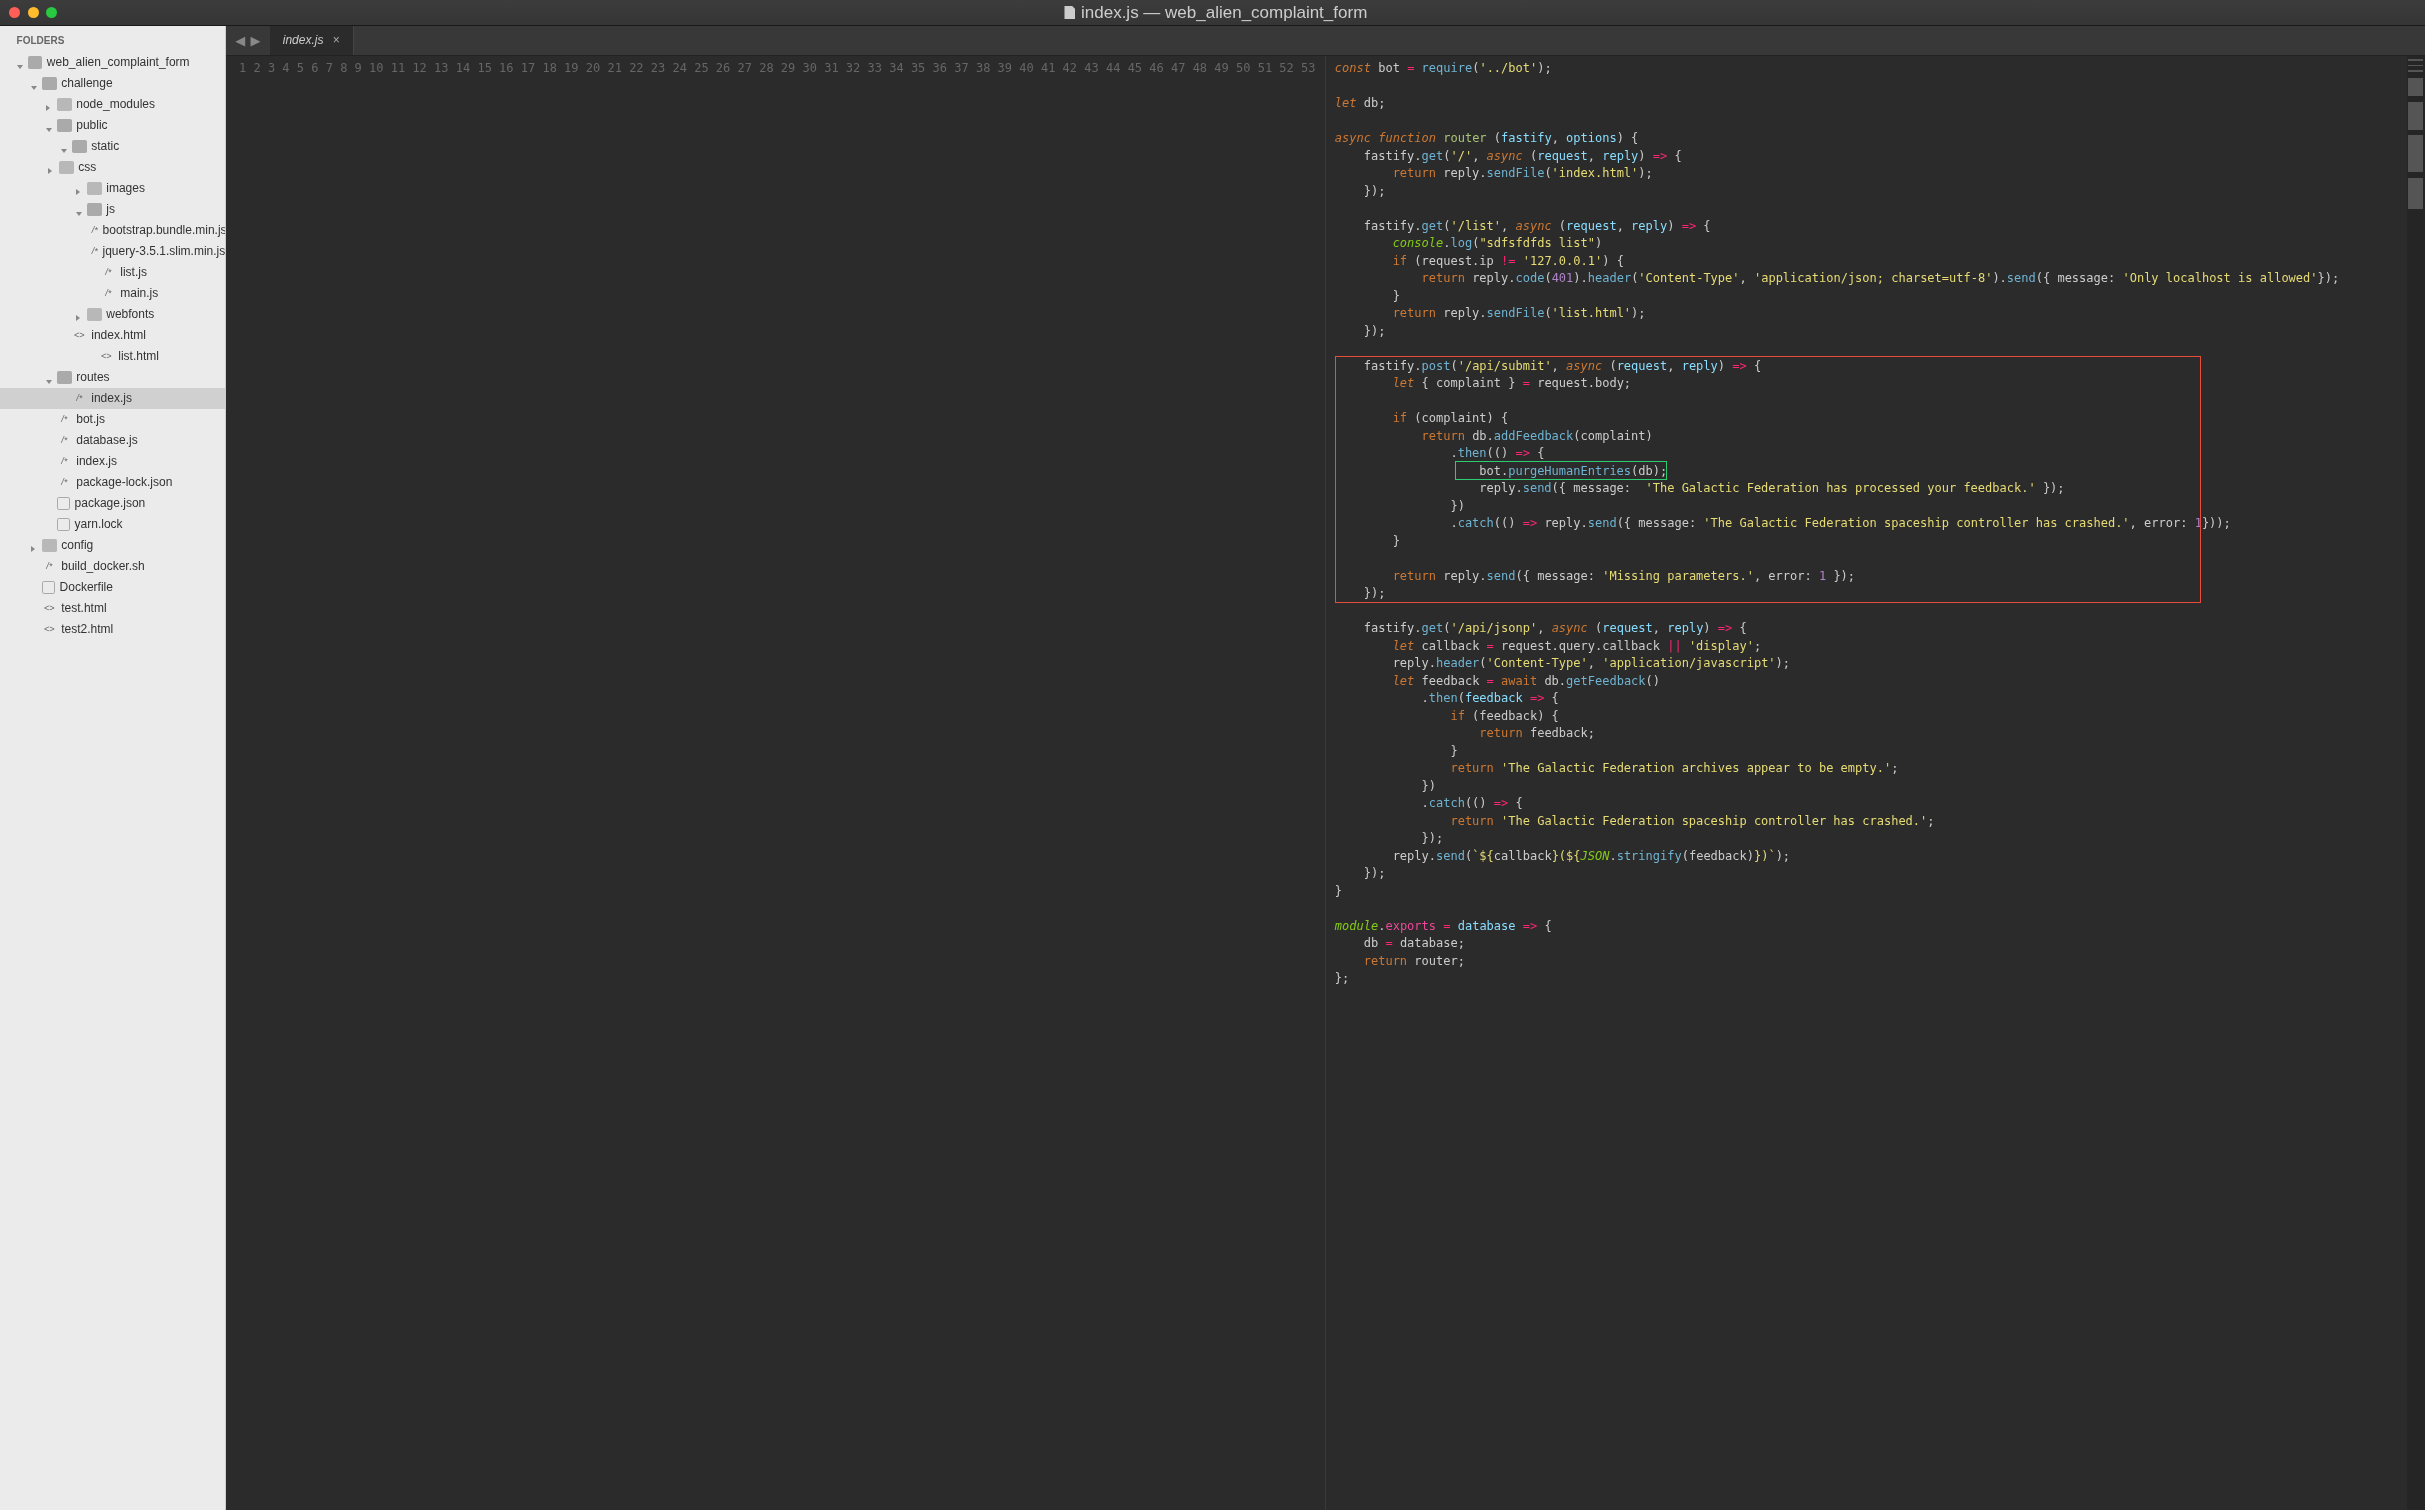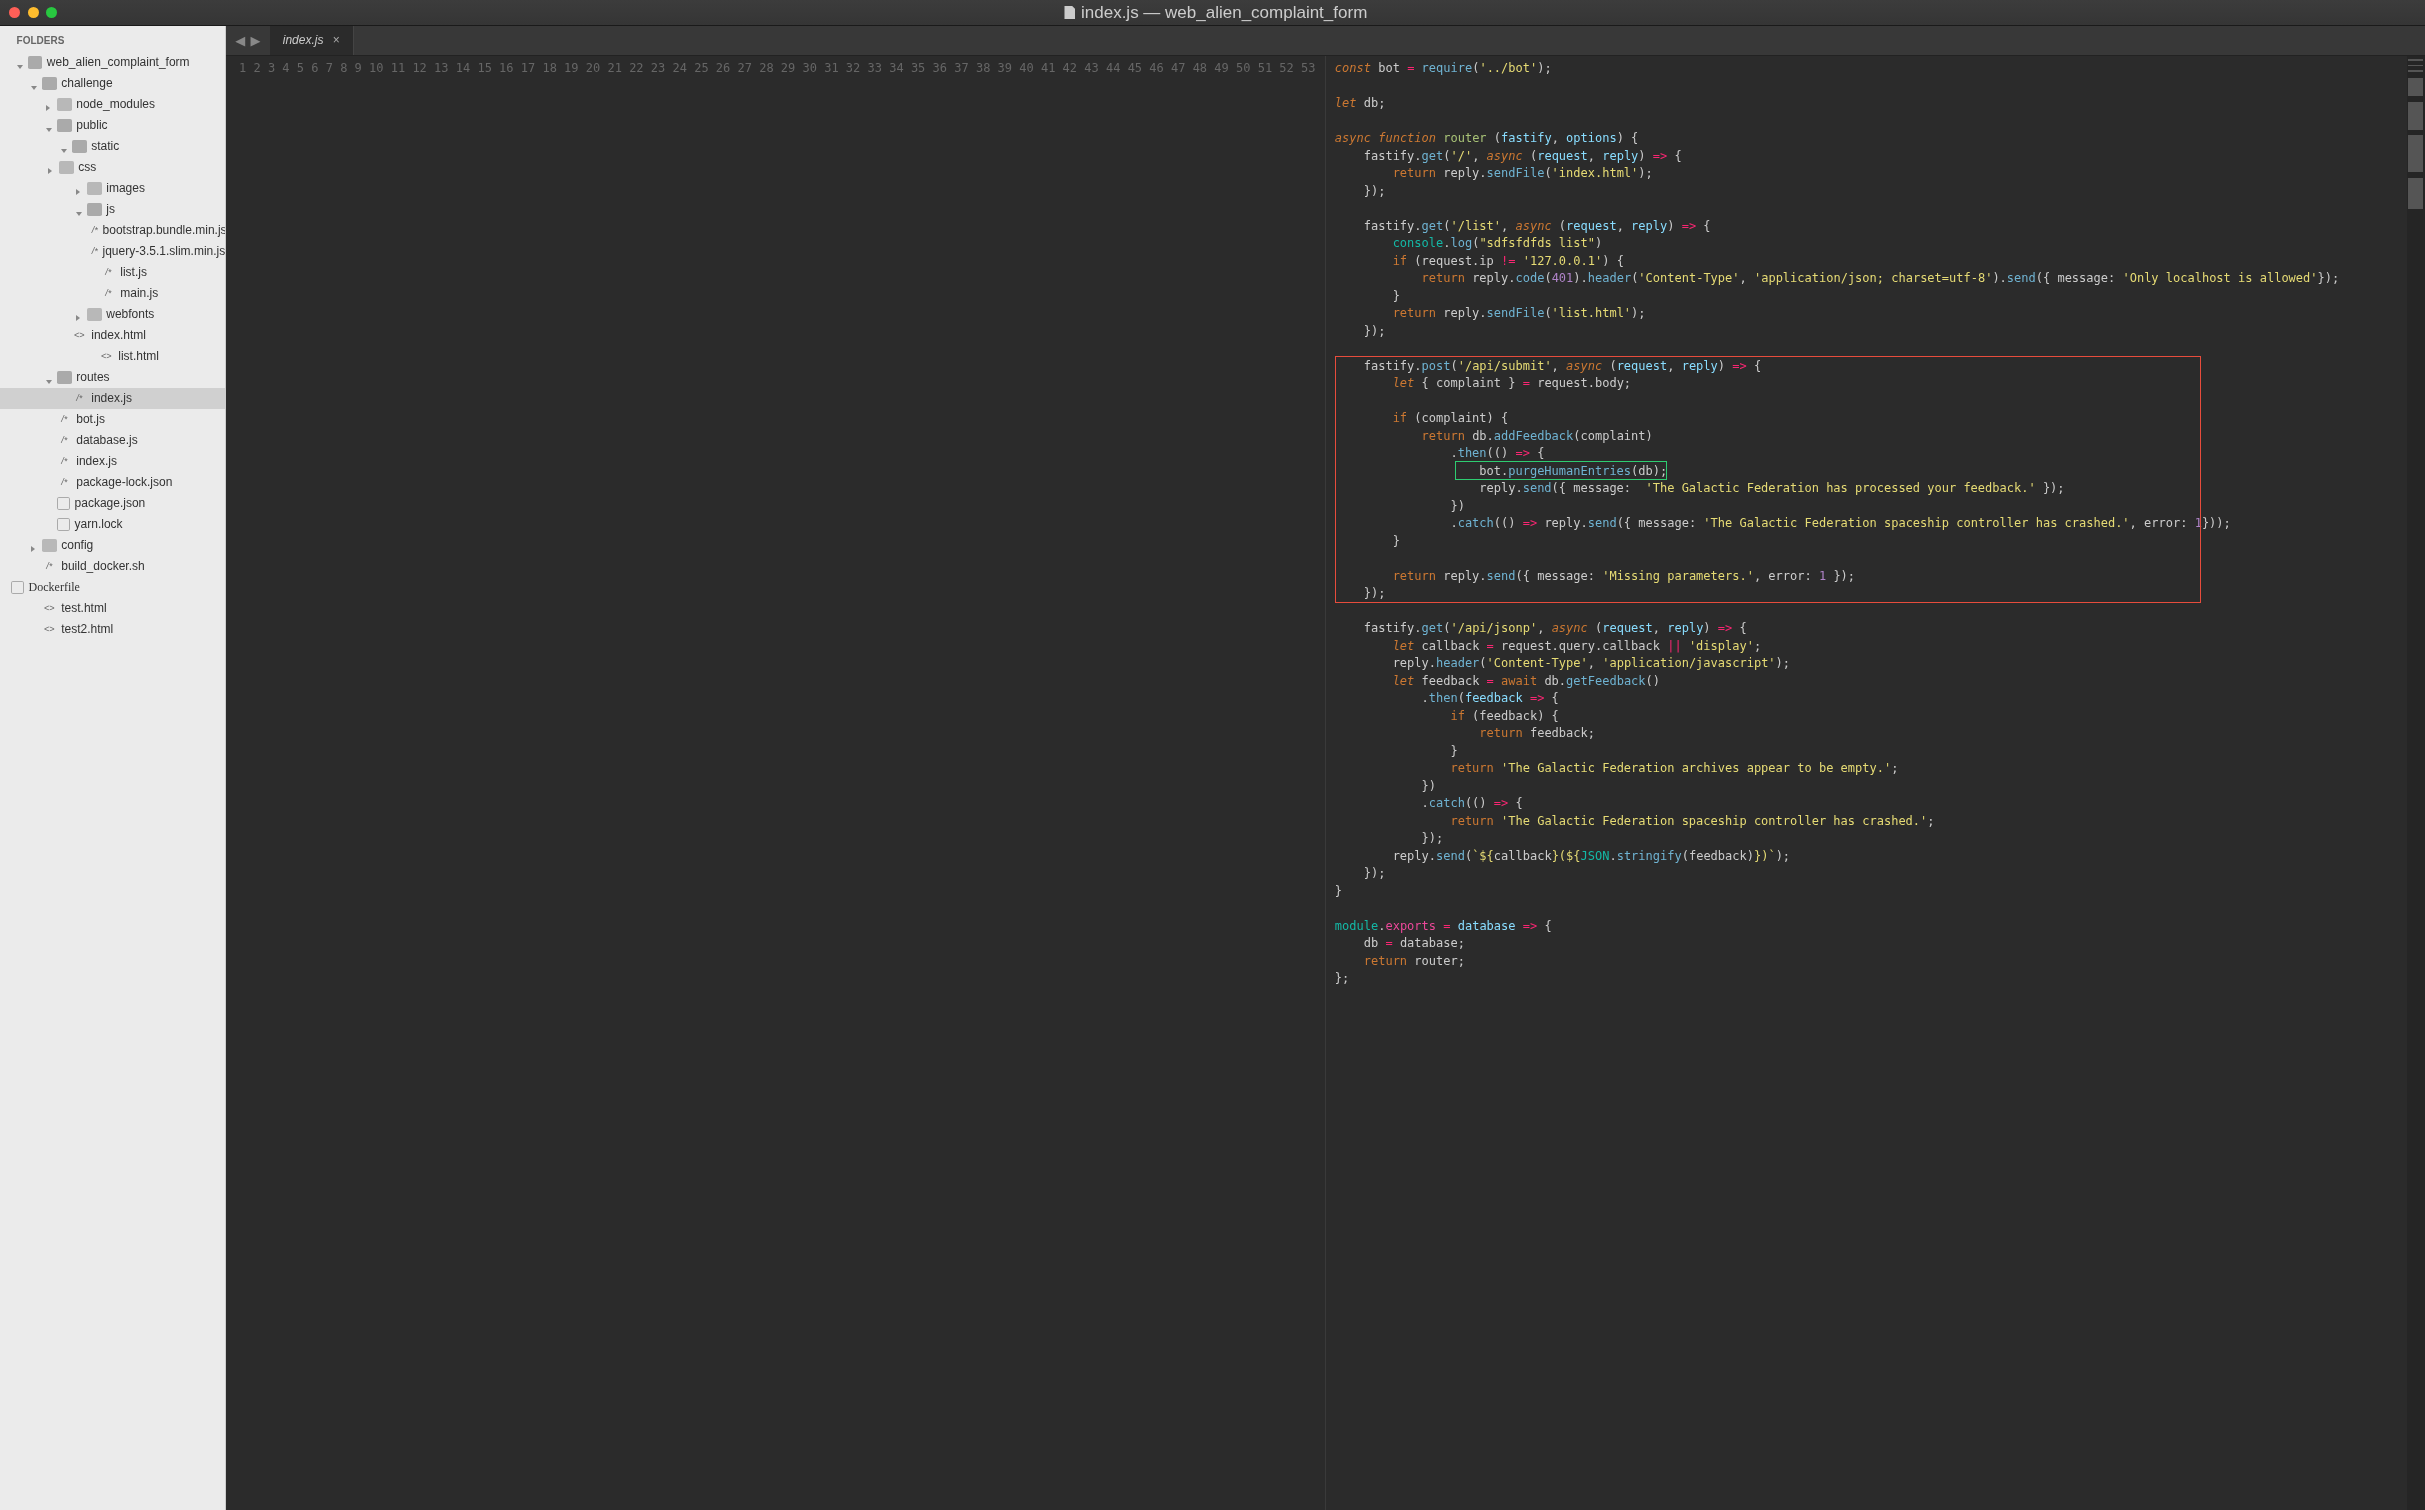--- a/index.html
+++ b/index.html
@@ -180,21 +180,21 @@
 .k1 { color: #cc7832; font-style: italic; } 
 .k2 { color: #cc7832; } 
 .fn { color: #6fb3d2; } 
 .fn2 { color: #a8c276; } 
 .str { color: #e6db74; } 
 .num { color: #b084c9; } 
 .op { color: #f92672; }
 .pr { color: #89ddff; } 
 .id { color: #ccc; }
 .prop { color: #ec4899; }
-.bi { color: #14b8a6; } 
+.bi { color: #84cc16; font-style: italic; } 
 
 .hl-red {
   position: absolute;
   border: 1.8px solid #e74c3c;
   pointer-events: none;
   left: 9.2px;
 }
 .hl-green {
   position: absolute;
   border: 1.8px solid #2ecc71;
@@ -353,21 +353,21 @@
           <li class="tree-item" style="padding-left: 31px;">
             <span class="tri right"></span>
             <span class="fi fi-folder"></span>
             <span class="tree-label">config</span>
           </li>
           <li class="tree-item" style="padding-left: 31px;">
             <span class="tri none"></span>
             <span class="fi fi-js"></span>
             <span class="tree-label">build_docker.sh</span>
           </li>
-          <li class="tree-item" style=" font-family: Liberation Serif, serif;">
+          <li class="tree-item" style="padding-left: 31px;">
             <span class="tri none"></span>
             <span class="fi fi-json"></span>
             <span class="tree-label">Dockerfile</span>
           </li>
           <li class="tree-item" style="padding-left: 31px;">
             <span class="tri none"></span>
             <span class="fi fi-html"></span>
             <span class="tree-label">test.html</span>
           </li>
           <li class="tree-item" style="padding-left: 31px;">

